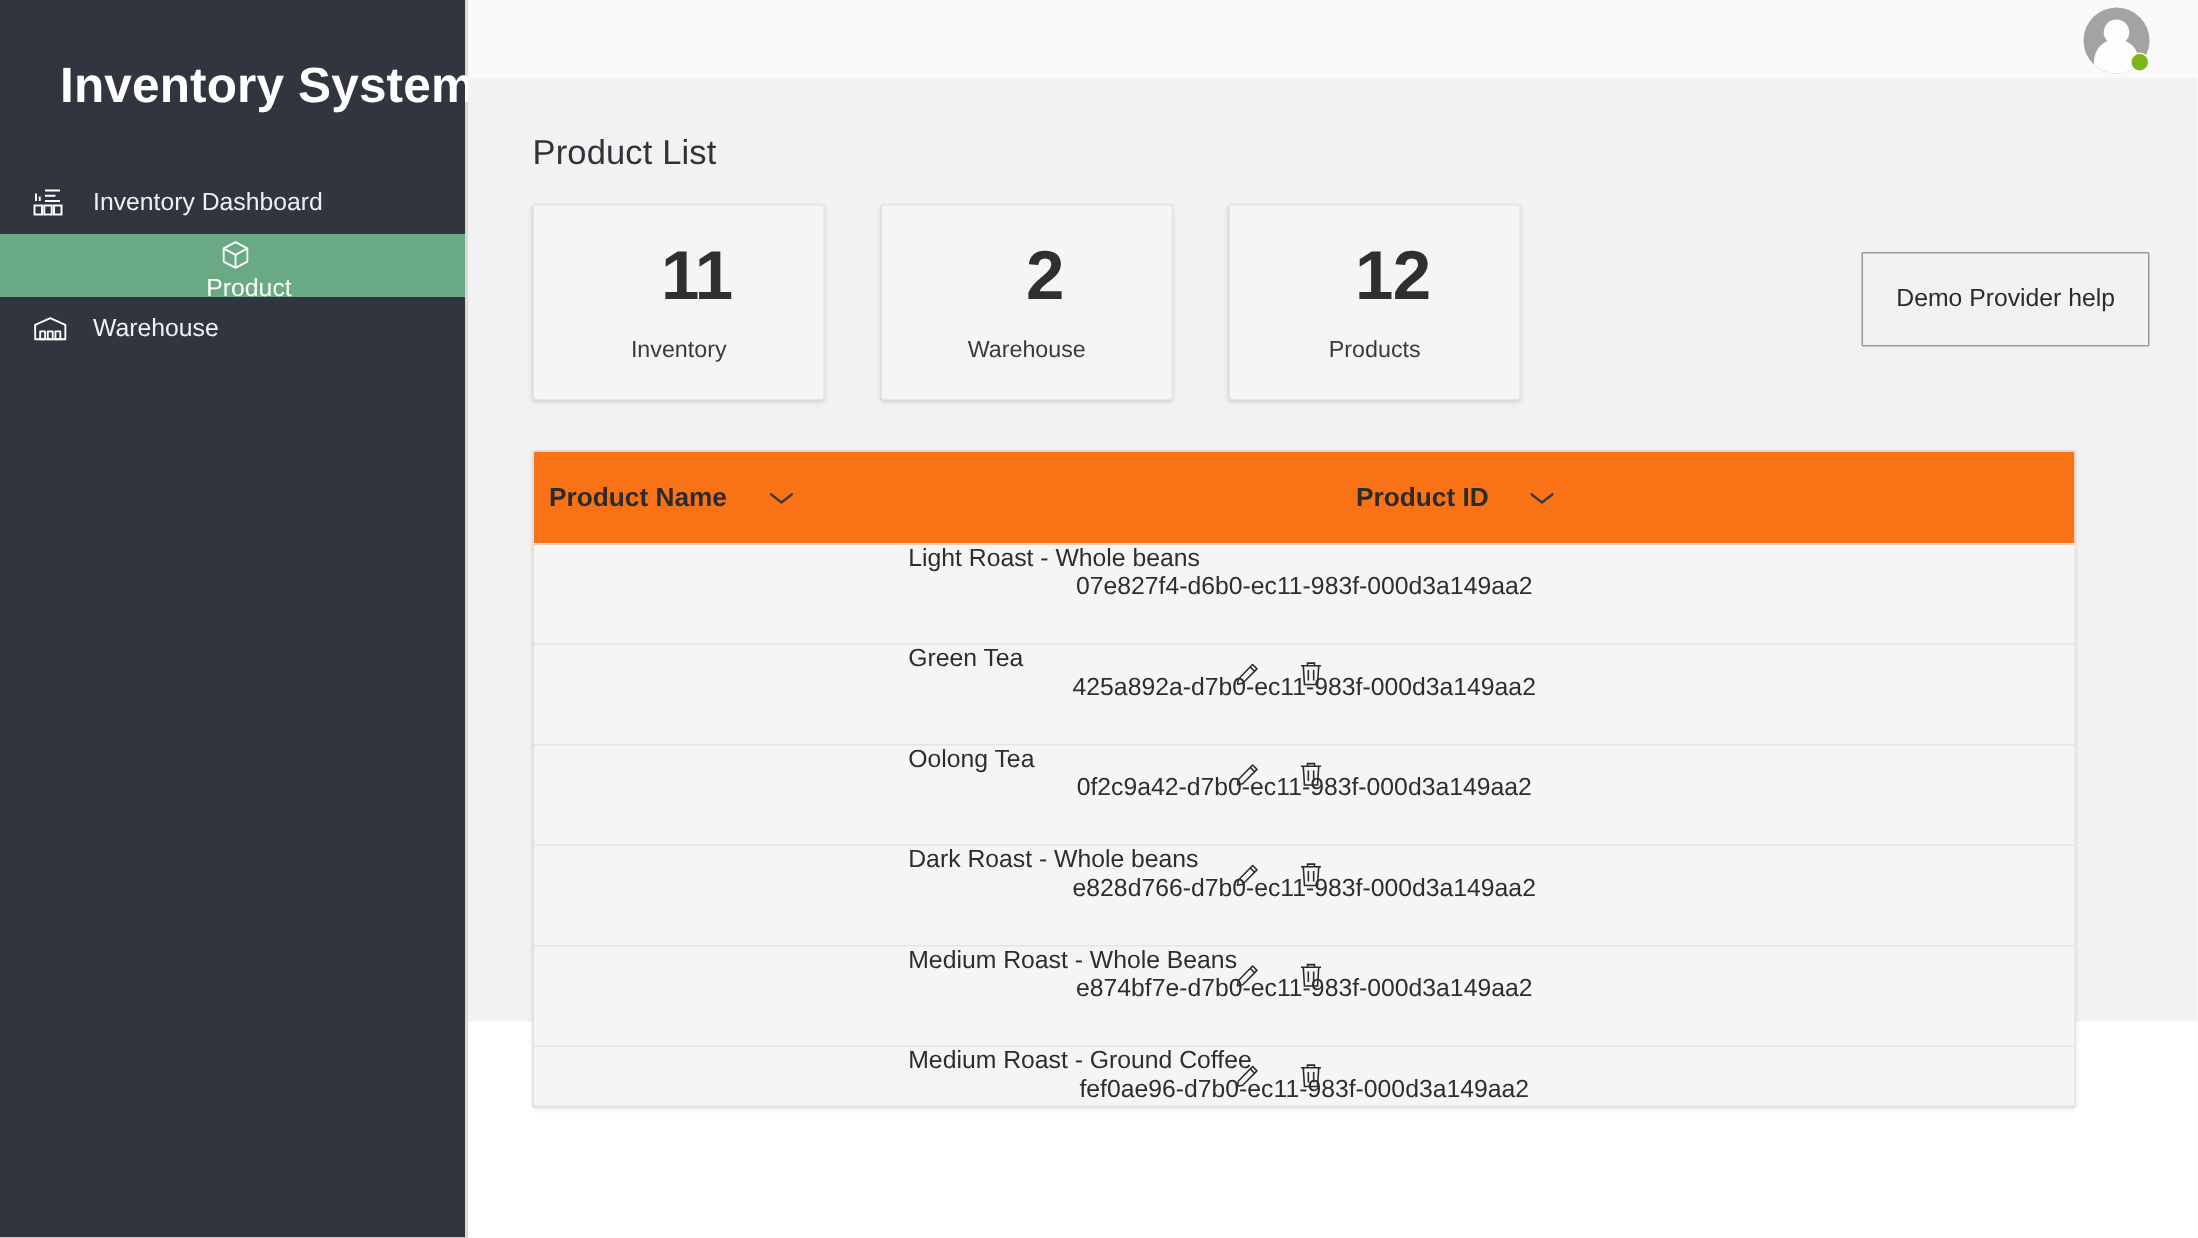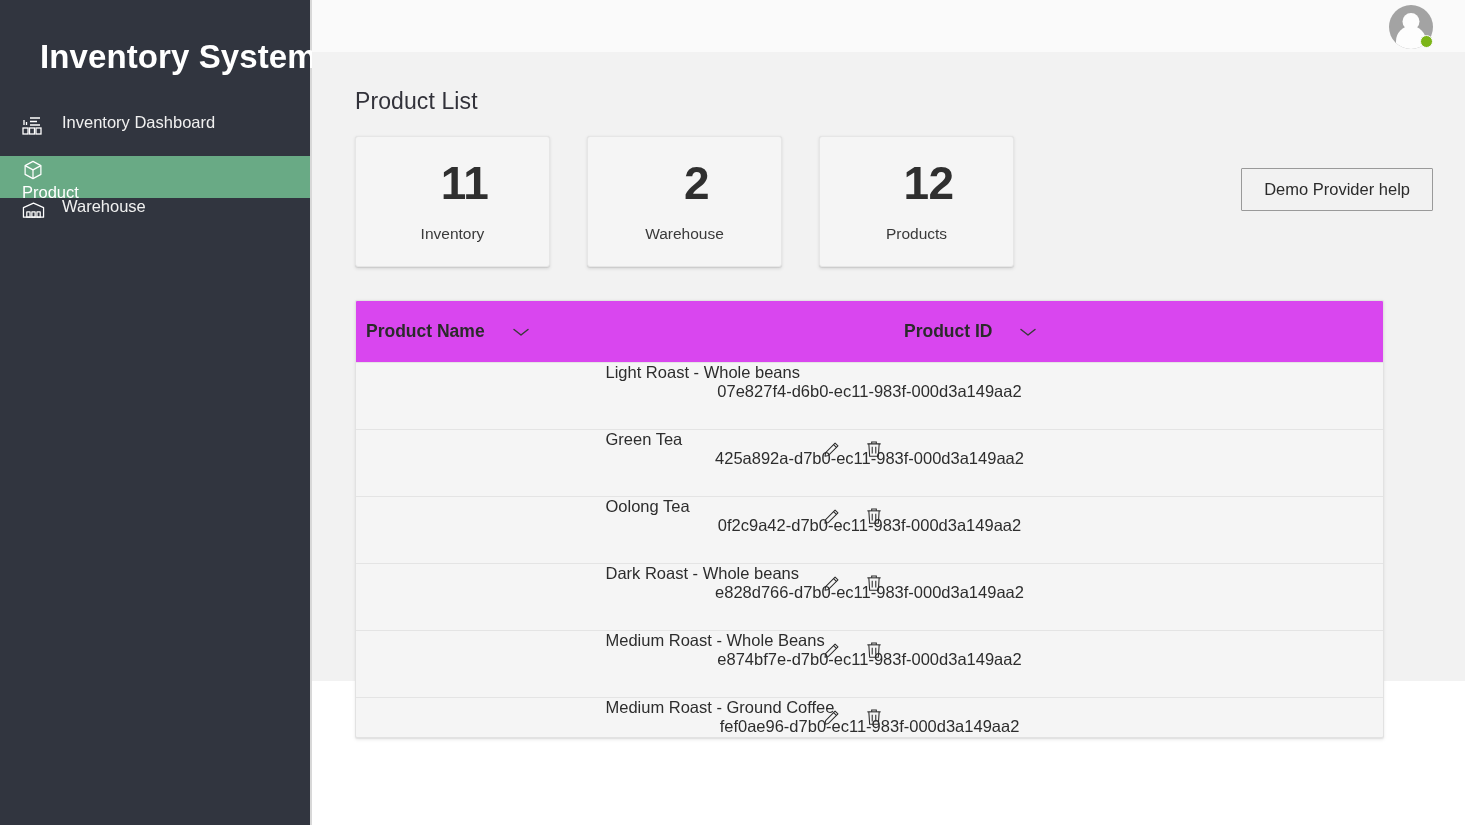--- a/index.html
+++ b/index.html
@@ -33,21 +33,21 @@
     letter-spacing: 0.1px;
     padding: 38px 0 0 40px;
     line-height: 1.15;
     white-space: nowrap;
   }
   .nav {
     margin-top: 38px;
   }
   .nav-item {
     display: flex;
-    align-items: flex-start;
+    align-items: center;
     height: 42px;
     padding-left: 22px;
     color: #f0f0f0;
     font-size: 16.5px;
     cursor: pointer;
     user-select: none;
   }
   .nav-item .nav-icon {
     width: 28px;
     height: 24px;
@@ -140,21 +140,21 @@
 
   .help-btn {
     position: absolute;
     right: 32px;
     top: 116px;
     background: #f2f2f2;
     border: 1px solid #9a9a9a;
     color: #2b2b2b;
     font-size: 16.5px;
     font-family: "Liberation Sans", sans-serif;
-    padding: 10px 22px;
+    padding: 20px 22px;
     cursor: pointer;
     line-height: 1.25;
     border-radius: 1px;
   }
 
   
   .cards {
     display: flex;
     gap: 37px;
     margin-top: 21px;
@@ -197,21 +197,21 @@
     border-radius: 2px;
     box-shadow: 0 1.6px 3.6px rgba(0,0,0,0.08), 0 0.3px 0.9px rgba(0,0,0,0.06);
     overflow: hidden;
     position: relative;
   }
   .thead {
     display: flex;
     align-items: center;
     height: 62px;
     border-bottom: 1px solid #e4e4e4;
-    background: #d946ef;
+    background: #f97316;
   }
   .th {
     display: flex;
     align-items: center;
     font-size: 17.5px;
     font-weight: 600;
     color: #2b2b2b;
     cursor: pointer;
     user-select: none;
   }

